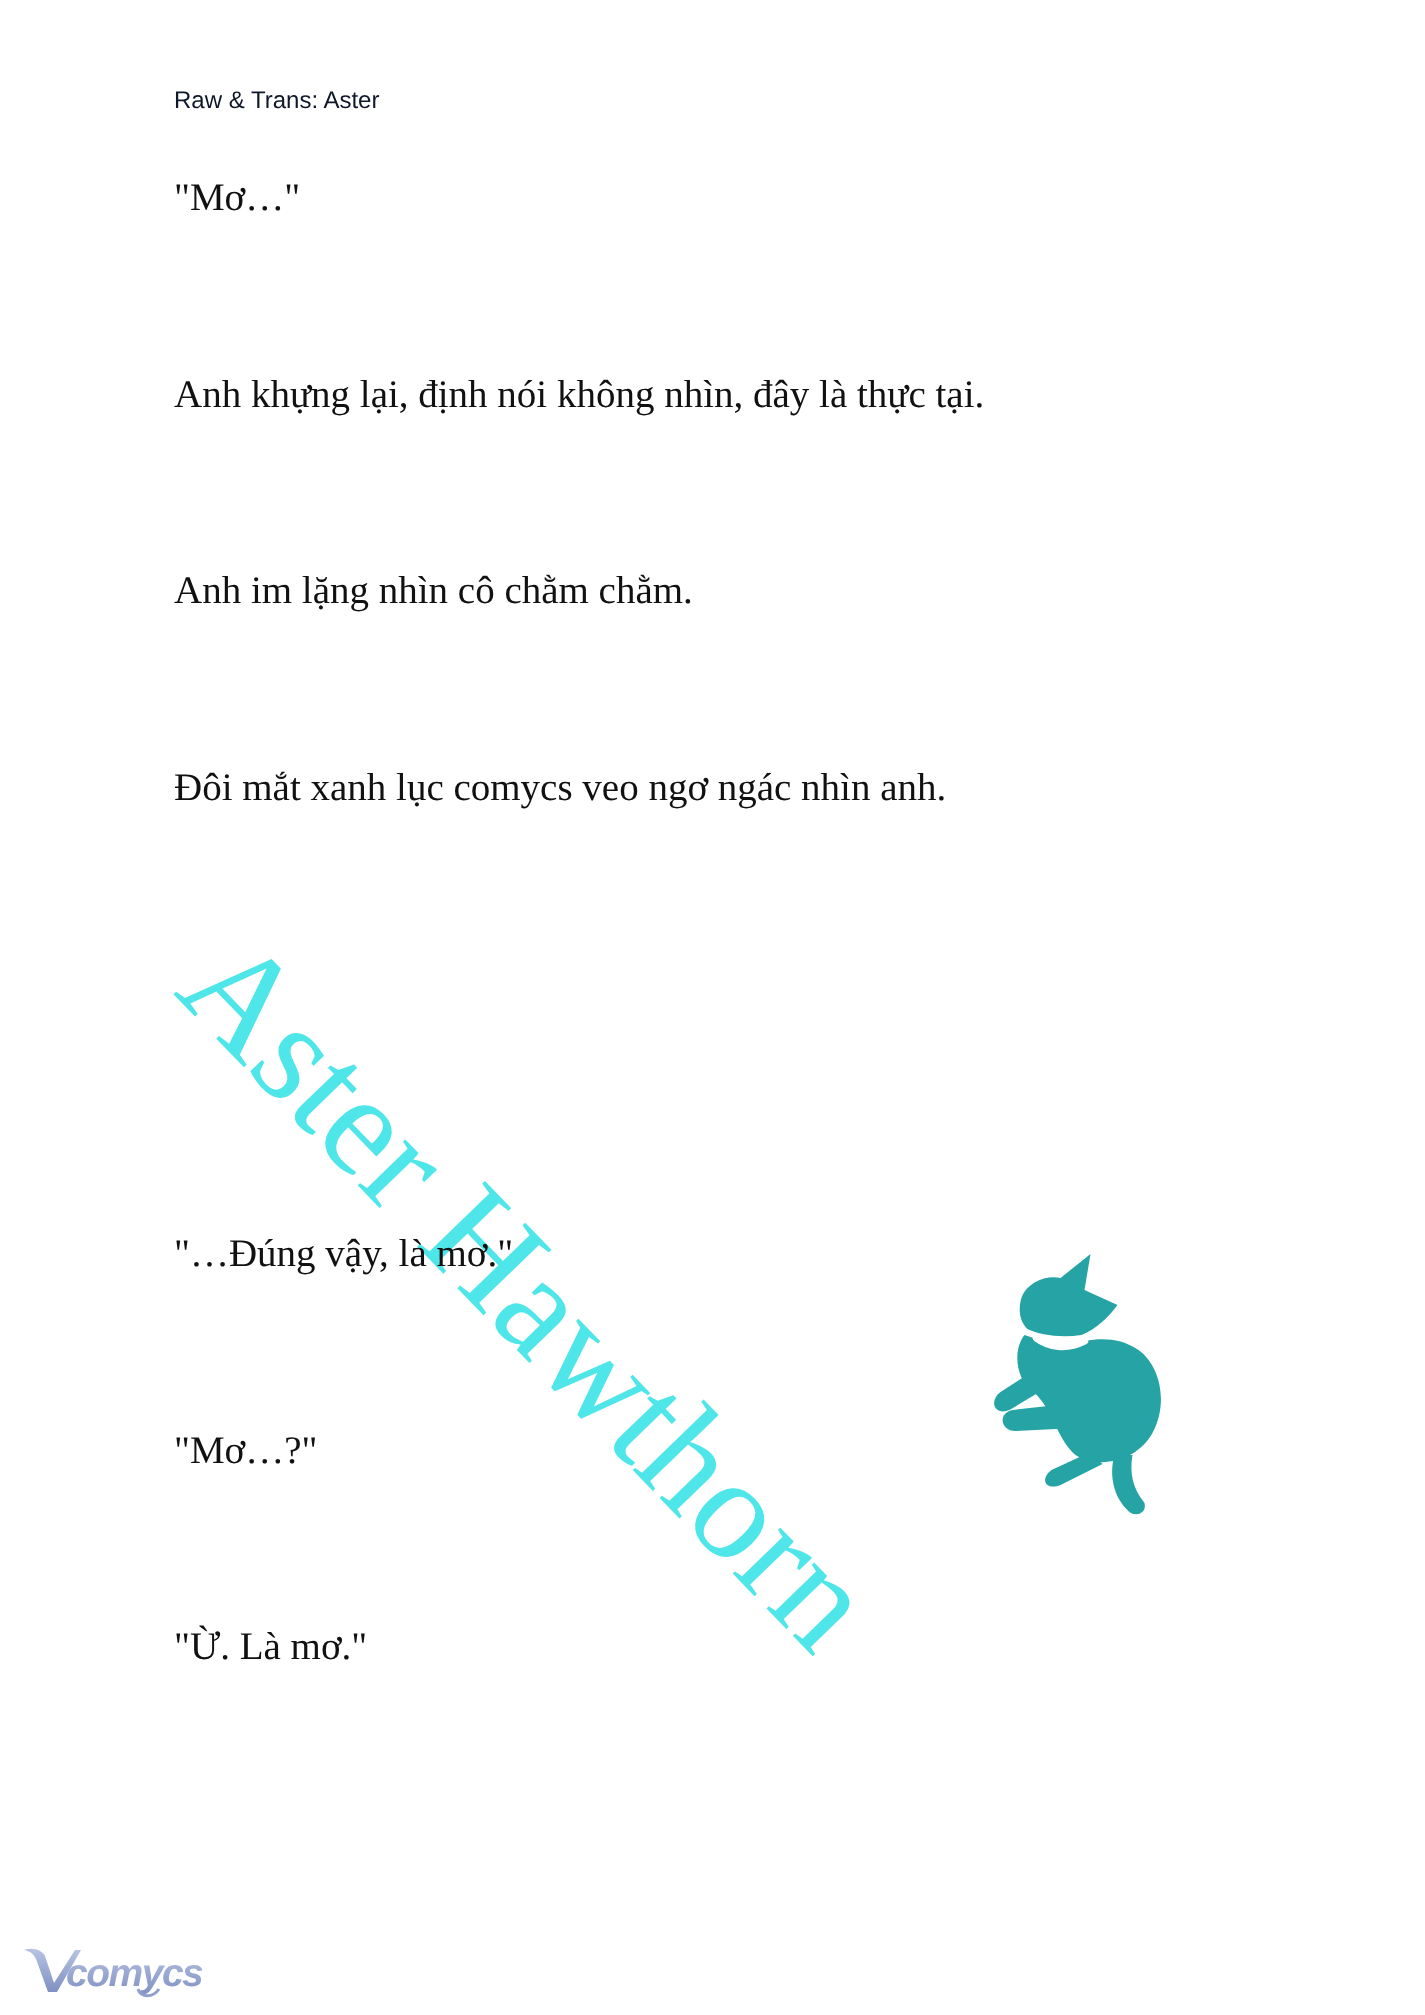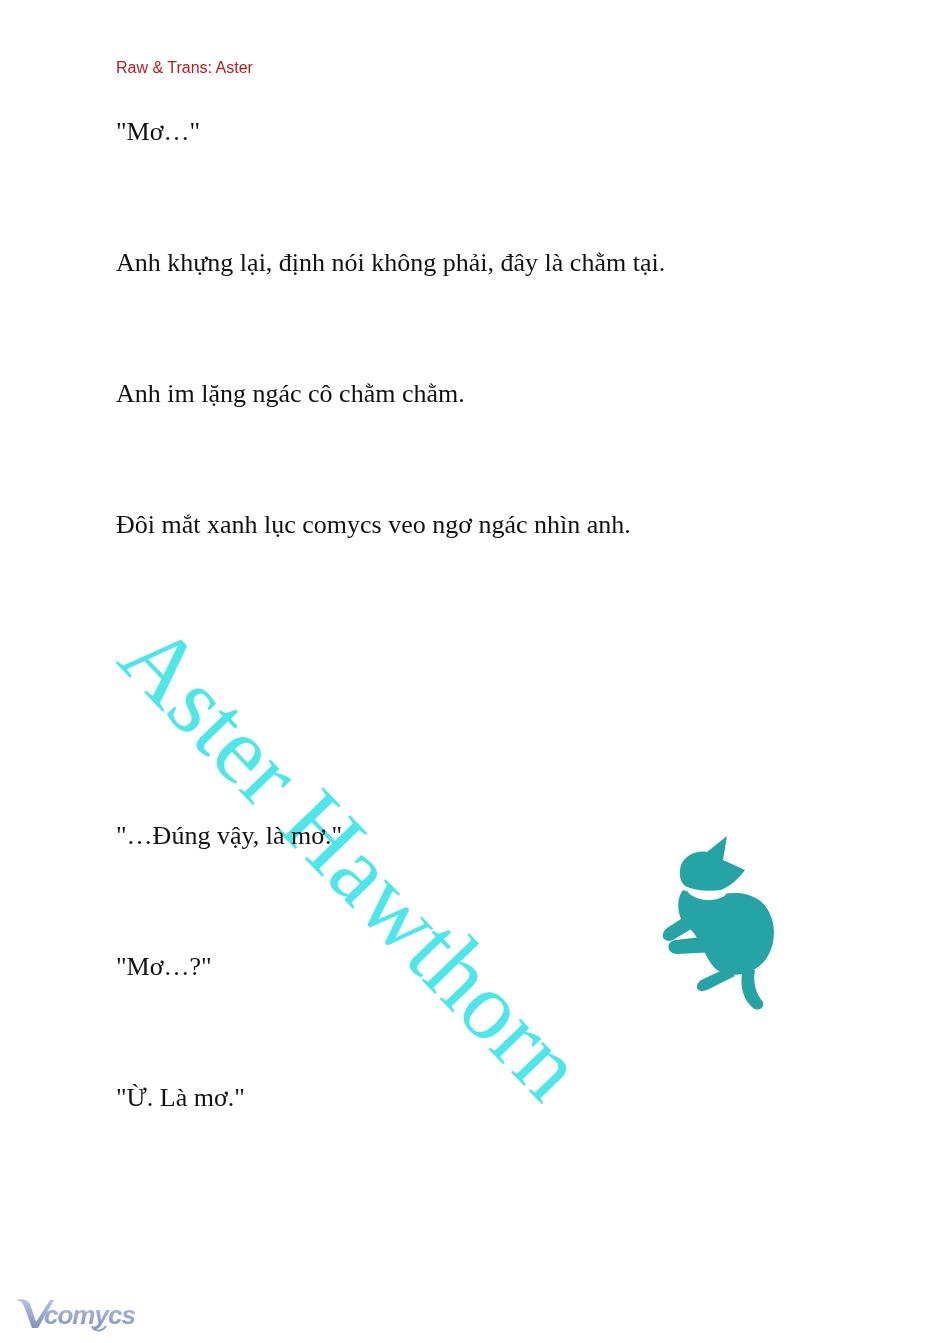--- a/index.html
+++ b/index.html
@@ -18,21 +18,21 @@
       left: 0; top: 0;
       width: 950px; height: 1343px;
       background: #ffffff;
     }
     .header {
       position: absolute;
       left: 116px;
       top: 58px;
       font-family: "Liberation Sans", sans-serif;
       font-size: 16px;
-      color: #b91c1c;
+      color: #0f172a;
       line-height: 20px;
       white-space: nowrap;
     }
     .para {
       position: absolute;
       left: 116px;
       font-family: "Liberation Serif", serif;
       font-size: 26px;
       color: #111111;
       line-height: 50px;
@@ -96,25 +96,25 @@
   </svg>
 
   <div class="text-layer">
     <div class="header">Raw &amp; Trans: Aster</div>
 
     <div class="para" style="top:107px;">
       <div>"Mơ…"</div>
     </div>
 
     <div class="para" style="top:238px;">
-      <div>Anh khựng lại, định nói không phải, đây là chằm tại.</div>
+      <div>Anh khựng lại, định nói không nhìn, đây là thực tại.</div>
     </div>
 
     <div class="para" style="top:369px;">
-      <div>Anh im lặng ngác cô chằm chằm.</div>
+      <div>Anh im lặng nhìn cô chằm chằm.</div>
     </div>
 
     <div class="para" style="top:500px;">
       <div>Đôi mắt xanh lục comycs veo ngơ ngác nhìn anh.</div>
     </div>
 
     <div class="para" style="top:631px;">
     </div>
 
     <div class="para" style="top:811px;">

